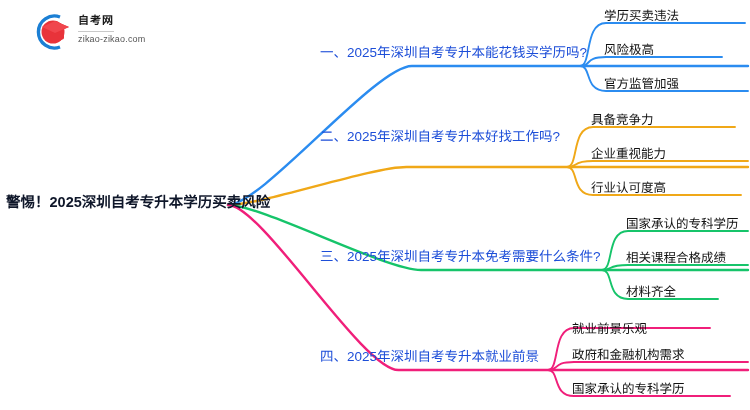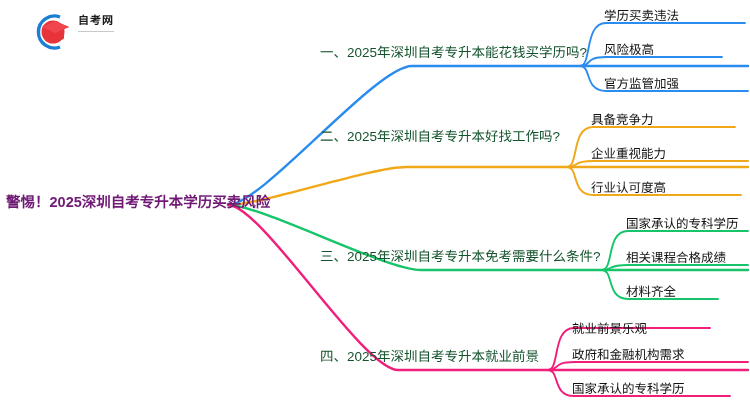--- a/index.html
+++ b/index.html
@@ -67,30 +67,30 @@
 
   
   .root-title {
     position: absolute;
     left: 6px;
     top: 192px;
     width: 214px;
     text-align: left;
     font-size: 14.5px;
     font-weight: bold;
-    color: #701a75;
+    color: #0f172a;
     line-height: 20px;
     white-space: nowrap;
   }
 
   
   .branch-label {
     position: absolute;
     font-size: 13.5px;
-    color: #14532d;
+    color: #1d4ed8;
     line-height: 18px;
     white-space: nowrap;
   }
 
   
   .leaf-label {
     position: absolute;
     font-size: 12.5px;
     color: #111111;
     line-height: 17px;
@@ -124,20 +124,21 @@
 <div class="logo-block">
   <svg class="logo-mark" viewBox="0 0 42 40" xmlns="http://www.w3.org/2000/svg">
     <path d="M30 5 A16 16 0 1 0 30 35" fill="none" stroke="#1b7fd4" stroke-width="3.4"></path>
     <circle cx="23" cy="20" r="11.5" fill="#e8333a"></circle>
     <path d="M12 15 L25 9 L39 15 L25 21 Z" fill="#e8333a"></path>
     <path d="M16 17.5 L16 26 C16 29.5 34 29.5 34 26 L34 17.5 L25 21.6 Z" fill="#e8333a"></path>
     <path d="M12 15 L25 9 L39 15 L25 21 Z" fill="#f0464d"></path>
   </svg>
   <div class="logo-text-wrap">
     <div class="logo-title">自考网</div>
+    <div class="logo-sub">zikao-zikao.com</div>
   </div>
 </div>
 
 <div class="root-title">警惕！2025深圳自考专升本学历买卖风险</div>
 
 <div class="branch-label" style="left:320px; top:44px;">一、2025年深圳自考专升本能花钱买学历吗?</div>
 <div class="branch-label" style="left:320px; top:128px;">二、2025年深圳自考专升本好找工作吗?</div>
 <div class="branch-label" style="left:320px; top:248px;">三、2025年深圳自考专升本免考需要什么条件?</div>
 <div class="branch-label" style="left:320px; top:348px;">四、2025年深圳自考专升本就业前景</div>
 

